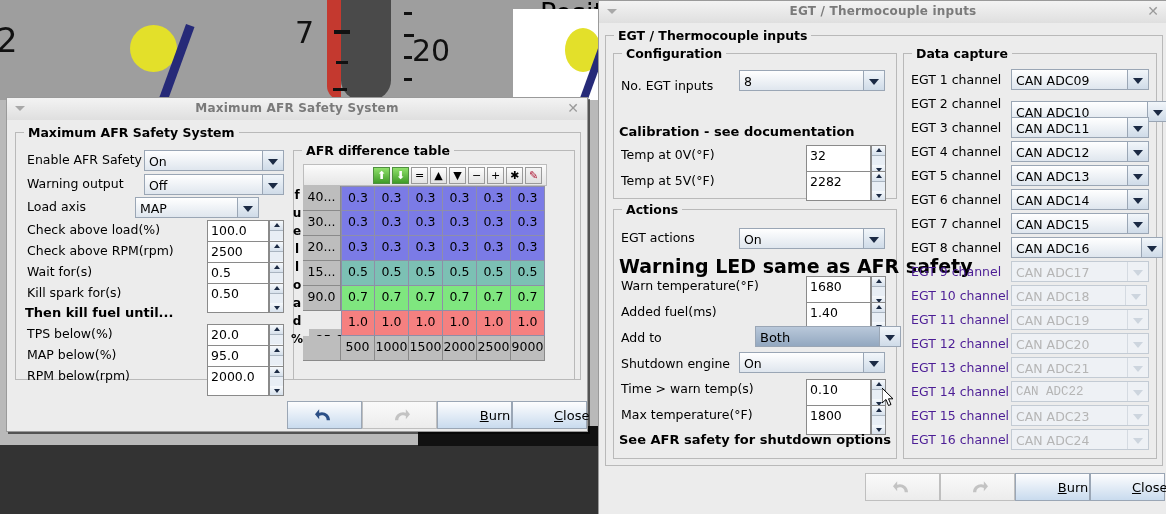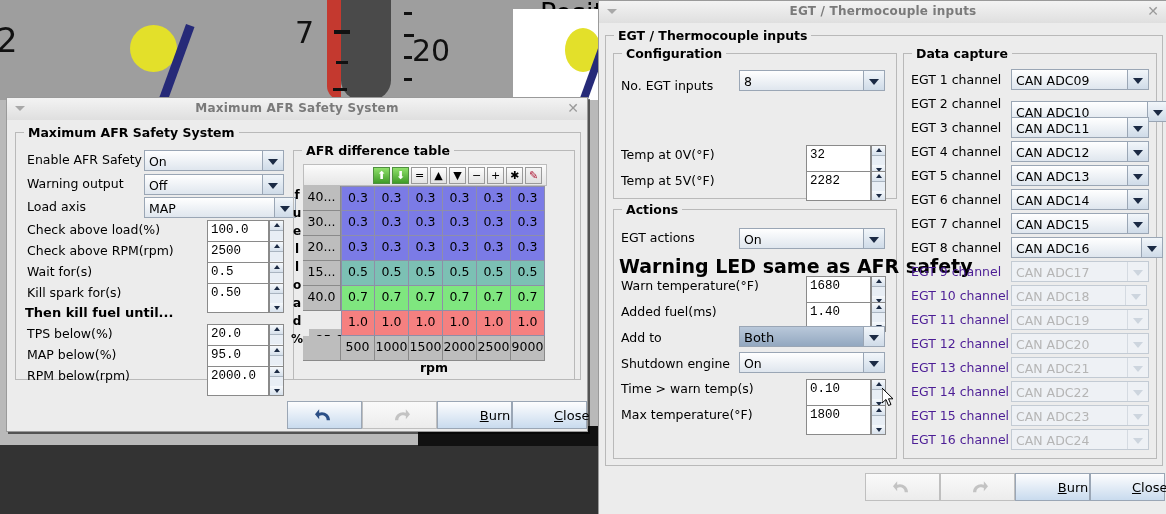--- a/index.html
+++ b/index.html
@@ -53,21 +53,21 @@
          border-left:5px solid transparent;border-right:5px solid transparent;
          border-top:6px solid #1b2a44;}
   .combo.sel{background:linear-gradient(#b9c8da,#93a8c0);}
   .combo.sel .cval{font-size:13px;}
   .combo.dis{border-color:#c3cbd4;background:#eef1f5;}
   .combo.dis .cval{color:#b5b5b5;}
   .combo.dis .arrowbox{background:#eef1f5;border-left:1px solid #d4dae1;}
   .combo.dis .arrow{border-top-color:#cdd5de;}
 
   
-  .spin{position:absolute;height:30px;box-sizing:border-box;font-family:Liberation Mono, monospace;}
+  .spin{position:absolute;height:30px;box-sizing:border-box;}
   .spin .fld{position:absolute;left:0;top:0;bottom:0;right:15px;background:#fff;
         border:1px solid #8a8a8a;box-sizing:border-box;}
   .spin .fld span{position:absolute;left:3px;top:2px;font-size:12.5px;}
   .spin .btns{position:absolute;right:0;top:0;bottom:0;width:15px;
         border:1px solid #8a8a8a;box-sizing:border-box;background:#e8eef5;}
   .spin .bup,.spin .bdn{position:absolute;left:0;right:0;height:9px;
         background:linear-gradient(#f6f9fc,#d7e1ec);}
   .spin .bup{top:0;border-bottom:1px solid #a9b4c0;}
   .spin .bdn{bottom:0;}
   .spin .bup i,.spin .bdn i{position:absolute;left:50%;margin-left:-3px;width:0;height:0;
@@ -159,21 +159,21 @@
       <div class="lbl" style="left:20px;top:56px;">Warning output</div>
       <div class="combo" style="left:137px;top:54px;width:140px;">
         <div class="cval">Off</div>
         <div class="arrowbox">
             <div class="arrow"></div>
           </div>
       </div>
     </div>
     <div>
       <div class="lbl" style="left:20px;top:79px;">Load axis</div>
-      <div class="combo" style="left:137px;top:77px;width:152px;padding-left:42px;">
+      <div class="combo" style="left:128px;top:77px;width:124px;padding-left:42px;">
         <div class="cval">MAP</div>
         <div class="arrowbox">
             <div class="arrow"></div>
           </div>
       </div>
     </div>
 
     <div>
       <div class="lbl" style="left:20px;top:102px;">Check above load(%)</div>
       <div class="spin" style="left:200px;top:100px;width:77px;">
@@ -335,21 +335,21 @@
         <div class="cell" style="left: 140px; top: 72px; width: 34px; height: 25px; background: rgb(123, 123, 230);">0.3</div>
         <div class="cell" style="left: 174px; top: 72px; width: 34px; height: 25px; background: rgb(123, 123, 230);">0.3</div>
         <div class="cell" style="left: 208px; top: 72px; width: 34px; height: 25px; background: rgb(123, 123, 230);">0.3</div>
         <div class="hcell" style="left: 0px; top: 97px; width: 38px; height: 25px;">15...</div>
         <div class="cell" style="left: 38px; top: 97px; width: 34px; height: 25px; background: rgb(124, 192, 180); border-left: 1px solid rgb(142, 142, 168);">0.5</div>
         <div class="cell" style="left: 72px; top: 97px; width: 34px; height: 25px; background: rgb(124, 192, 180);">0.5</div>
         <div class="cell" style="left: 106px; top: 97px; width: 34px; height: 25px; background: rgb(124, 192, 180);">0.5</div>
         <div class="cell" style="left: 140px; top: 97px; width: 34px; height: 25px; background: rgb(124, 192, 180);">0.5</div>
         <div class="cell" style="left: 174px; top: 97px; width: 34px; height: 25px; background: rgb(124, 192, 180);">0.5</div>
         <div class="cell" style="left: 208px; top: 97px; width: 34px; height: 25px; background: rgb(124, 192, 180);">0.5</div>
-        <div class="hcell" style="left: 0px; top: 122px; width: 38px; height: 25px;">40.0</div>
+        <div class="hcell" style="left: 0px; top: 122px; width: 38px; height: 25px;">90.0</div>
         <div class="cell" style="left: 38px; top: 122px; width: 34px; height: 25px; background: rgb(127, 230, 127); border-left: 1px solid rgb(142, 142, 168);">0.7</div>
         <div class="cell" style="left: 72px; top: 122px; width: 34px; height: 25px; background: rgb(127, 230, 127);">0.7</div>
         <div class="cell" style="left: 106px; top: 122px; width: 34px; height: 25px; background: rgb(127, 230, 127);">0.7</div>
         <div class="cell" style="left: 140px; top: 122px; width: 34px; height: 25px; background: rgb(127, 230, 127);">0.7</div>
         <div class="cell" style="left: 174px; top: 122px; width: 34px; height: 25px; background: rgb(127, 230, 127);">0.7</div>
         <div class="cell" style="left: 208px; top: 122px; width: 34px; height: 25px; background: rgb(127, 230, 127);">0.7</div>
         <div class="hcell" style="left: 0px; top: 165px; width: 42px; height: 25px; margin-left: 6px;">85.0</div>
         <div class="cell" style="left: 38px; top: 147px; width: 34px; height: 25px; background: rgb(245, 128, 128); border-left: 1px solid rgb(142, 142, 168);">1.0</div>
         <div class="cell" style="left: 72px; top: 147px; width: 34px; height: 25px; background: rgb(245, 128, 128);">1.0</div>
         <div class="cell" style="left: 106px; top: 147px; width: 34px; height: 25px; background: rgb(245, 128, 128);">1.0</div>
@@ -357,21 +357,20 @@
         <div class="cell" style="left: 174px; top: 147px; width: 34px; height: 25px; background: rgb(245, 128, 128);">1.0</div>
         <div class="cell" style="left: 208px; top: 147px; width: 34px; height: 25px; background: rgb(245, 128, 128);">1.0</div>
         <div class="hcell" style="left: 0px; top: 172px; width: 38px; height: 25px;"></div>
         <div class="hcell" style="left: 38px; top: 172px; width: 34px; height: 25px;">500</div>
         <div class="hcell" style="left: 72px; top: 172px; width: 34px; height: 25px;">1000</div>
         <div class="hcell" style="left: 106px; top: 172px; width: 34px; height: 25px;">1500</div>
         <div class="hcell" style="left: 140px; top: 172px; width: 34px; height: 25px;">2000</div>
         <div class="hcell" style="left: 174px; top: 172px; width: 34px; height: 25px;">2500</div>
         <div class="hcell" style="left: 208px; top: 172px; width: 34px; height: 25px;">9000</div>
       </div>
-    <div class="axish" style="left:296px;top:240px;width:262px;">rpm</div>
 
     <div class="btn" style="left:280px;top:281px;width:75px;">
       <svg class="undo-ico" viewBox="0 0 24 24">
         <path d="M18 17 C18 9 10 6 5 8 L5 4 L0 10 L5 16 L5 12 C9 10 14 12 14 17 Z" fill="#2b4f86"></path>
       </svg>
     </div>
     <div class="btn ghost" style="left:355px;top:281px;width:75px;">
       <svg class="redo-ico" viewBox="0 0 24 24">
         <path d="M6 17 C6 9 14 6 19 8 L19 4 L24 10 L19 16 L19 12 C15 10 10 12 10 17 Z" fill="#c3c3c3"></path>
       </svg>
@@ -400,20 +399,21 @@
     <div class="group" style="left:14px;top:30px;width:282px;height:144px;">
       <div class="glabel">Configuration</div>
     </div>
     <div class="lbl" style="left:22px;top:55px;">No. EGT inputs</div>
     <div class="combo" style="left:140px;top:47px;width:146px;">
       <div class="cval">8</div>
       <div class="arrowbox">
           <div class="arrow"></div>
         </div>
     </div>
+    <div class="lbl bold" style="left:20px;top:101px;font-size:13px;">Calibration - see documentation</div>
     <div class="lbl" style="left:22px;top:124px;">Temp at 0V(°F)</div>
     <div class="spin" style="left:207px;top:122px;width:80px;">
       <div class="fld">
           <span>32</span>
         </div>
       <div class="btns">
           <div class="bup">
             <i></i>
           </div>
           <div class="bdn">
@@ -469,21 +469,21 @@
       <div class="btns">
           <div class="bup">
             <i></i>
           </div>
           <div class="bdn">
             <i></i>
           </div>
         </div>
     </div>
     <div class="lbl" style="left:22px;top:307px;">Add to</div>
-    <div class="combo sel" style="left:140px;top:303px;width:146px;padding-left:16px;">
+    <div class="combo sel" style="left:156px;top:303px;width:146px;padding-left:16px;">
       <div class="cval">Both</div>
       <div class="arrowbox">
           <div class="arrow"></div>
         </div>
     </div>
     <div class="lbl" style="left:22px;top:333px;">Shutdown engine</div>
     <div class="combo" style="left:140px;top:329px;width:146px;">
       <div class="cval">On</div>
       <div class="arrowbox">
           <div class="arrow"></div>
@@ -510,20 +510,21 @@
         </div>
       <div class="btns">
           <div class="bup">
             <i></i>
           </div>
           <div class="bdn">
             <i></i>
           </div>
         </div>
     </div>
+    <div class="lbl bold" style="left:20px;top:409px;font-size:13px;">See AFR safety for shutdown options</div>
 
     <div class="group" style="left:304px;top:30px;width:252px;height:404px;">
       <div class="glabel">Data capture</div>
     </div>
     <div id="channels">
         <div class="lbl" style="left: 312px; top: 49px;">EGT 1 channel</div>
         <div class="combo" style="left: 412px; top: 46px; width: 138px;">
           <div class="cval">CAN ADC09</div>
           <div class="arrowbox">
             <div class="arrow"></div>
@@ -607,21 +608,21 @@
           </div>
         </div>
         <div class="lbl dim" style="left: 312px; top: 337px;">EGT 13 channel</div>
         <div class="combo dis" style="left: 412px; top: 334px; width: 138px;">
           <div class="cval">CAN ADC21</div>
           <div class="arrowbox">
             <div class="arrow"></div>
           </div>
         </div>
         <div class="lbl dim" style="left: 312px; top: 361px;">EGT 14 channel</div>
-        <div class="combo dis" style="left: 412px; top: 358px; width: 138px;">
+        <div class="combo dis" style="left: 412px; top: 358px; width: 138px; font-family: Liberation Mono, monospace;">
           <div class="cval">CAN ADC22</div>
           <div class="arrowbox">
             <div class="arrow"></div>
           </div>
         </div>
         <div class="lbl dim" style="left: 312px; top: 385px;">EGT 15 channel</div>
         <div class="combo dis" style="left: 412px; top: 382px; width: 138px;">
           <div class="cval">CAN ADC23</div>
           <div class="arrowbox">
             <div class="arrow"></div>

